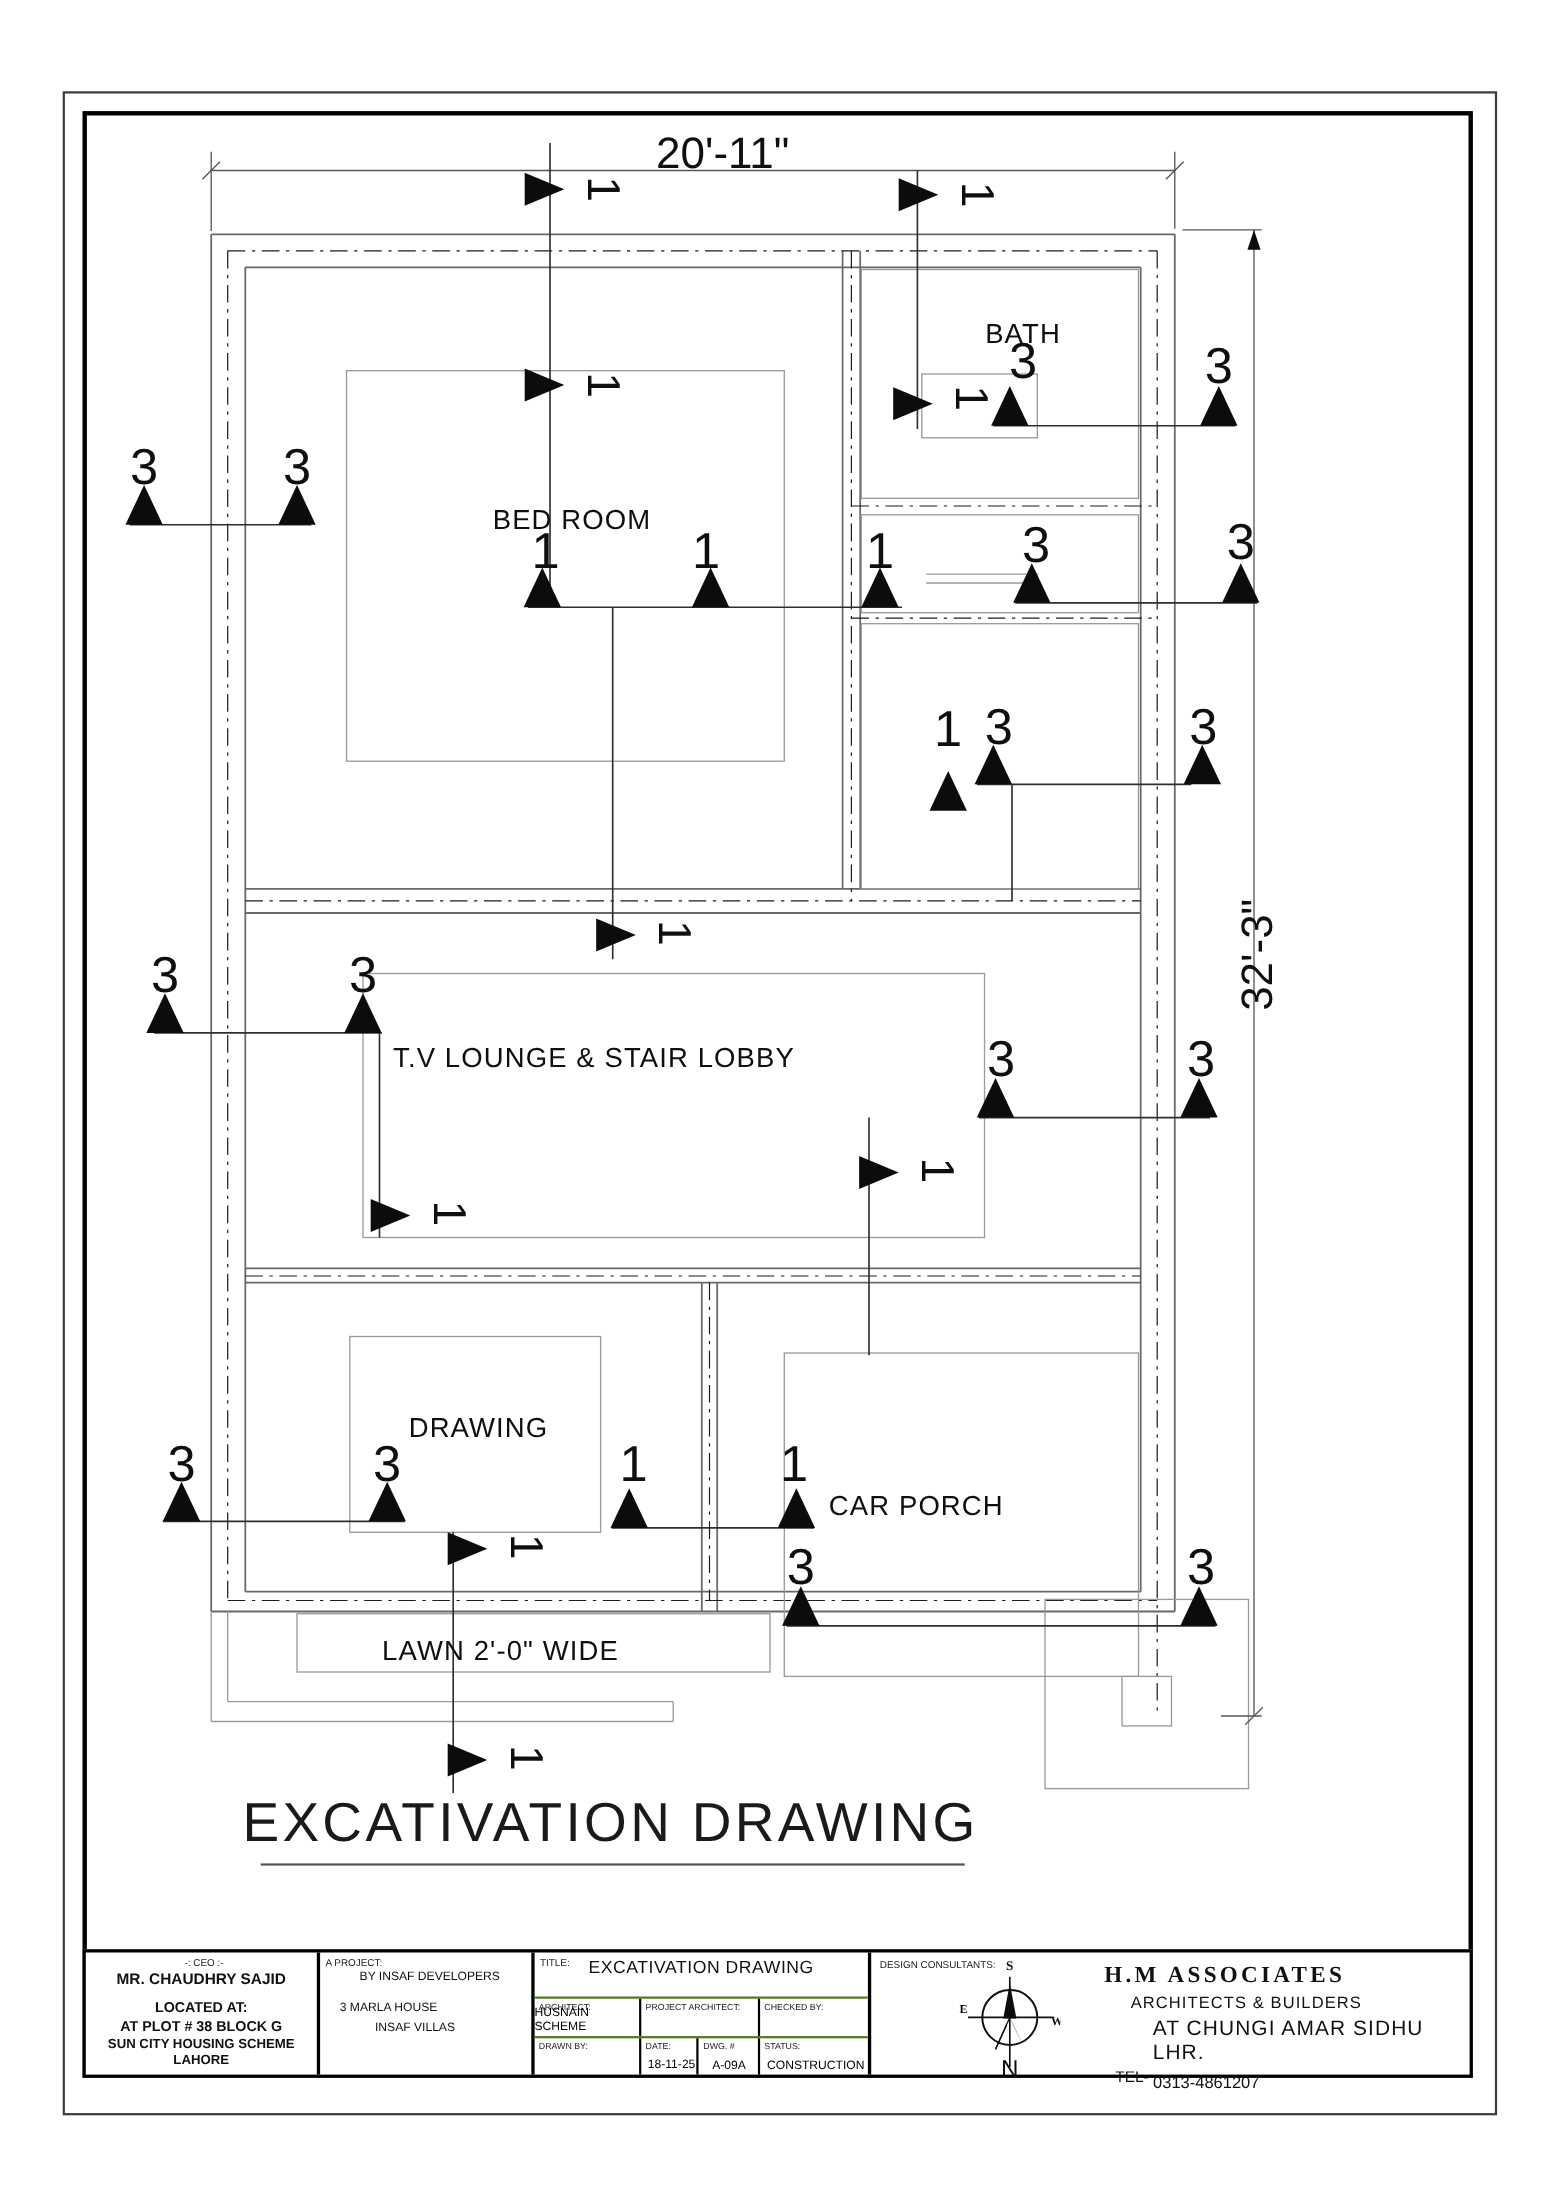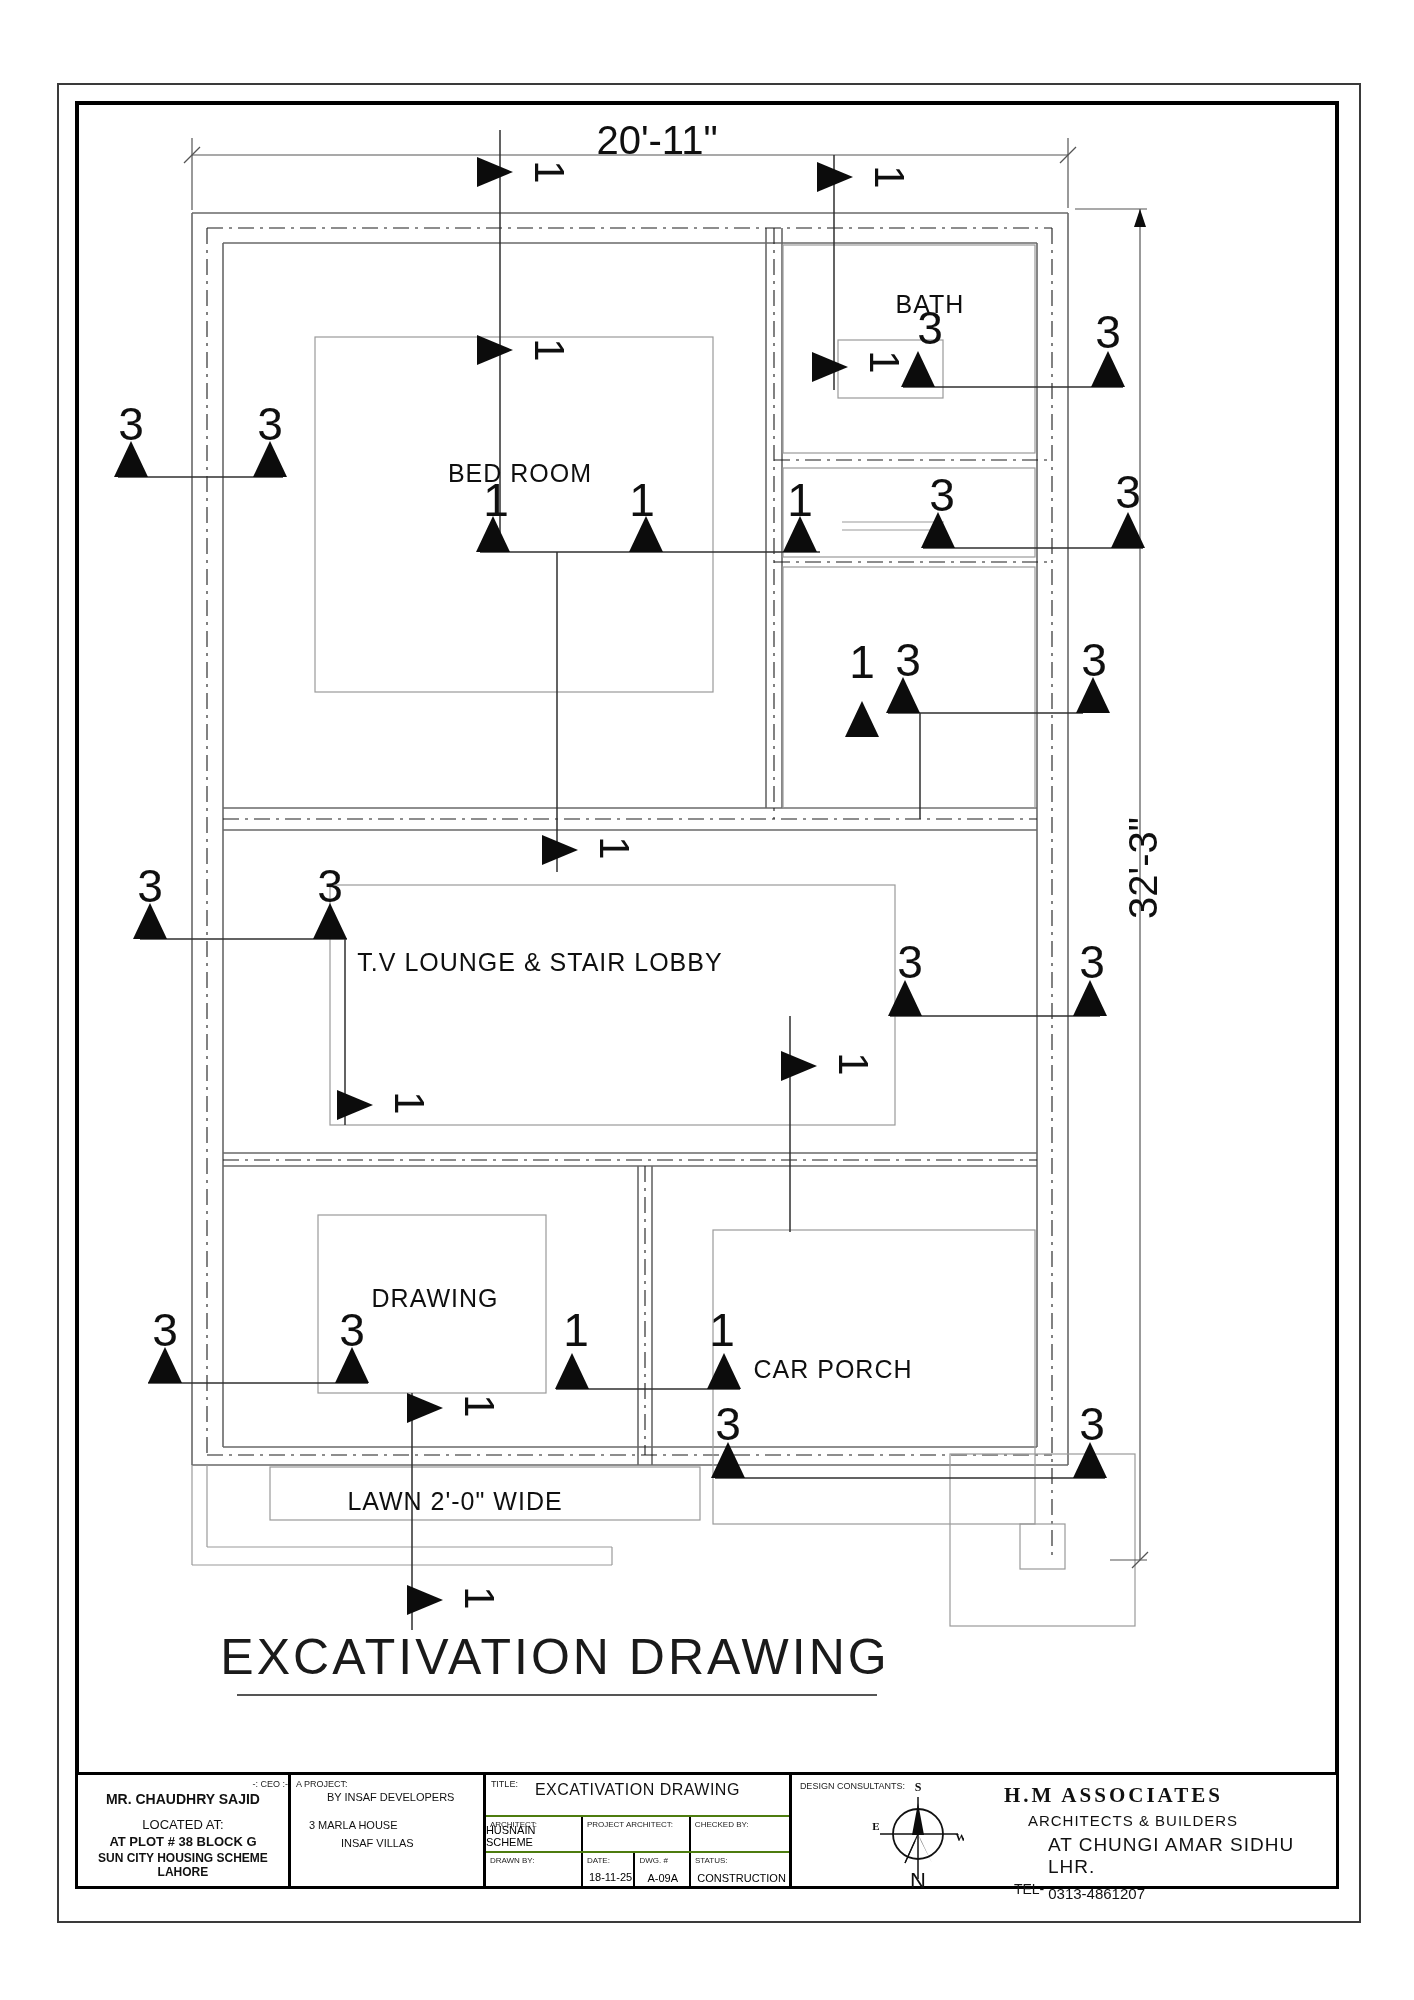--- a/index.html
+++ b/index.html
@@ -23,23 +23,23 @@
   #main-title-wrap{left:0;top:1628px;width:1110px;text-align:center}
   #main-title{font-size:50px;letter-spacing:3px;color:#1a1a1a}
   #title-underline{left:237px;top:1694px;width:640px;height:0;border-top:2px solid #555}
   
   #title-block{left:75px;top:1772px;width:1264px;height:117px;border:3px solid #000;
                box-sizing:border-box;display:flex;background:#fff}
   .tb-cell{box-sizing:border-box;position:relative;border-right:3px solid #000;height:100%}
   .tb-cell:last-child{border-right:none}
   .tb-label{font-size:9px;color:#222;padding:4px 0 0 5px}
   #tb-ceo{width:214px;text-align:center}
-  #tb-ceo .tb-label{text-align:right}
+  #tb-ceo .tb-label{text-align:center}
   .ceo-name{font-size:14px;font-weight:bold;margin-top:2px}
-  .ceo-loc{font-size:13px;font-weight:normal;margin-top:10px}
+  .ceo-loc{font-size:13px;font-weight:bold;margin-top:10px}
   .ceo-plot{font-size:13px;font-weight:bold;margin-top:2px}
   .ceo-scheme{font-size:12px;font-weight:bold;margin-top:2px}
   #tb-project{width:196px;font-size:11px}
   #tb-project .pline1{margin:2px 0 0 36px}
   #tb-project .pline2{margin:16px 0 0 18px}
   #tb-project .pline3{margin:6px 0 0 50px}
   #tb-title{width:306px;display:flex;flex-direction:column}
   .tb-row1{height:40px;box-sizing:border-box;position:relative}
   .tb-doc-title{text-align:center;font-size:16px;margin-top:6px;letter-spacing:.5px}
   .tb-row2,.tb-row3{display:flex;box-sizing:border-box;border-top:2px solid #4d7c0f;flex:1}

